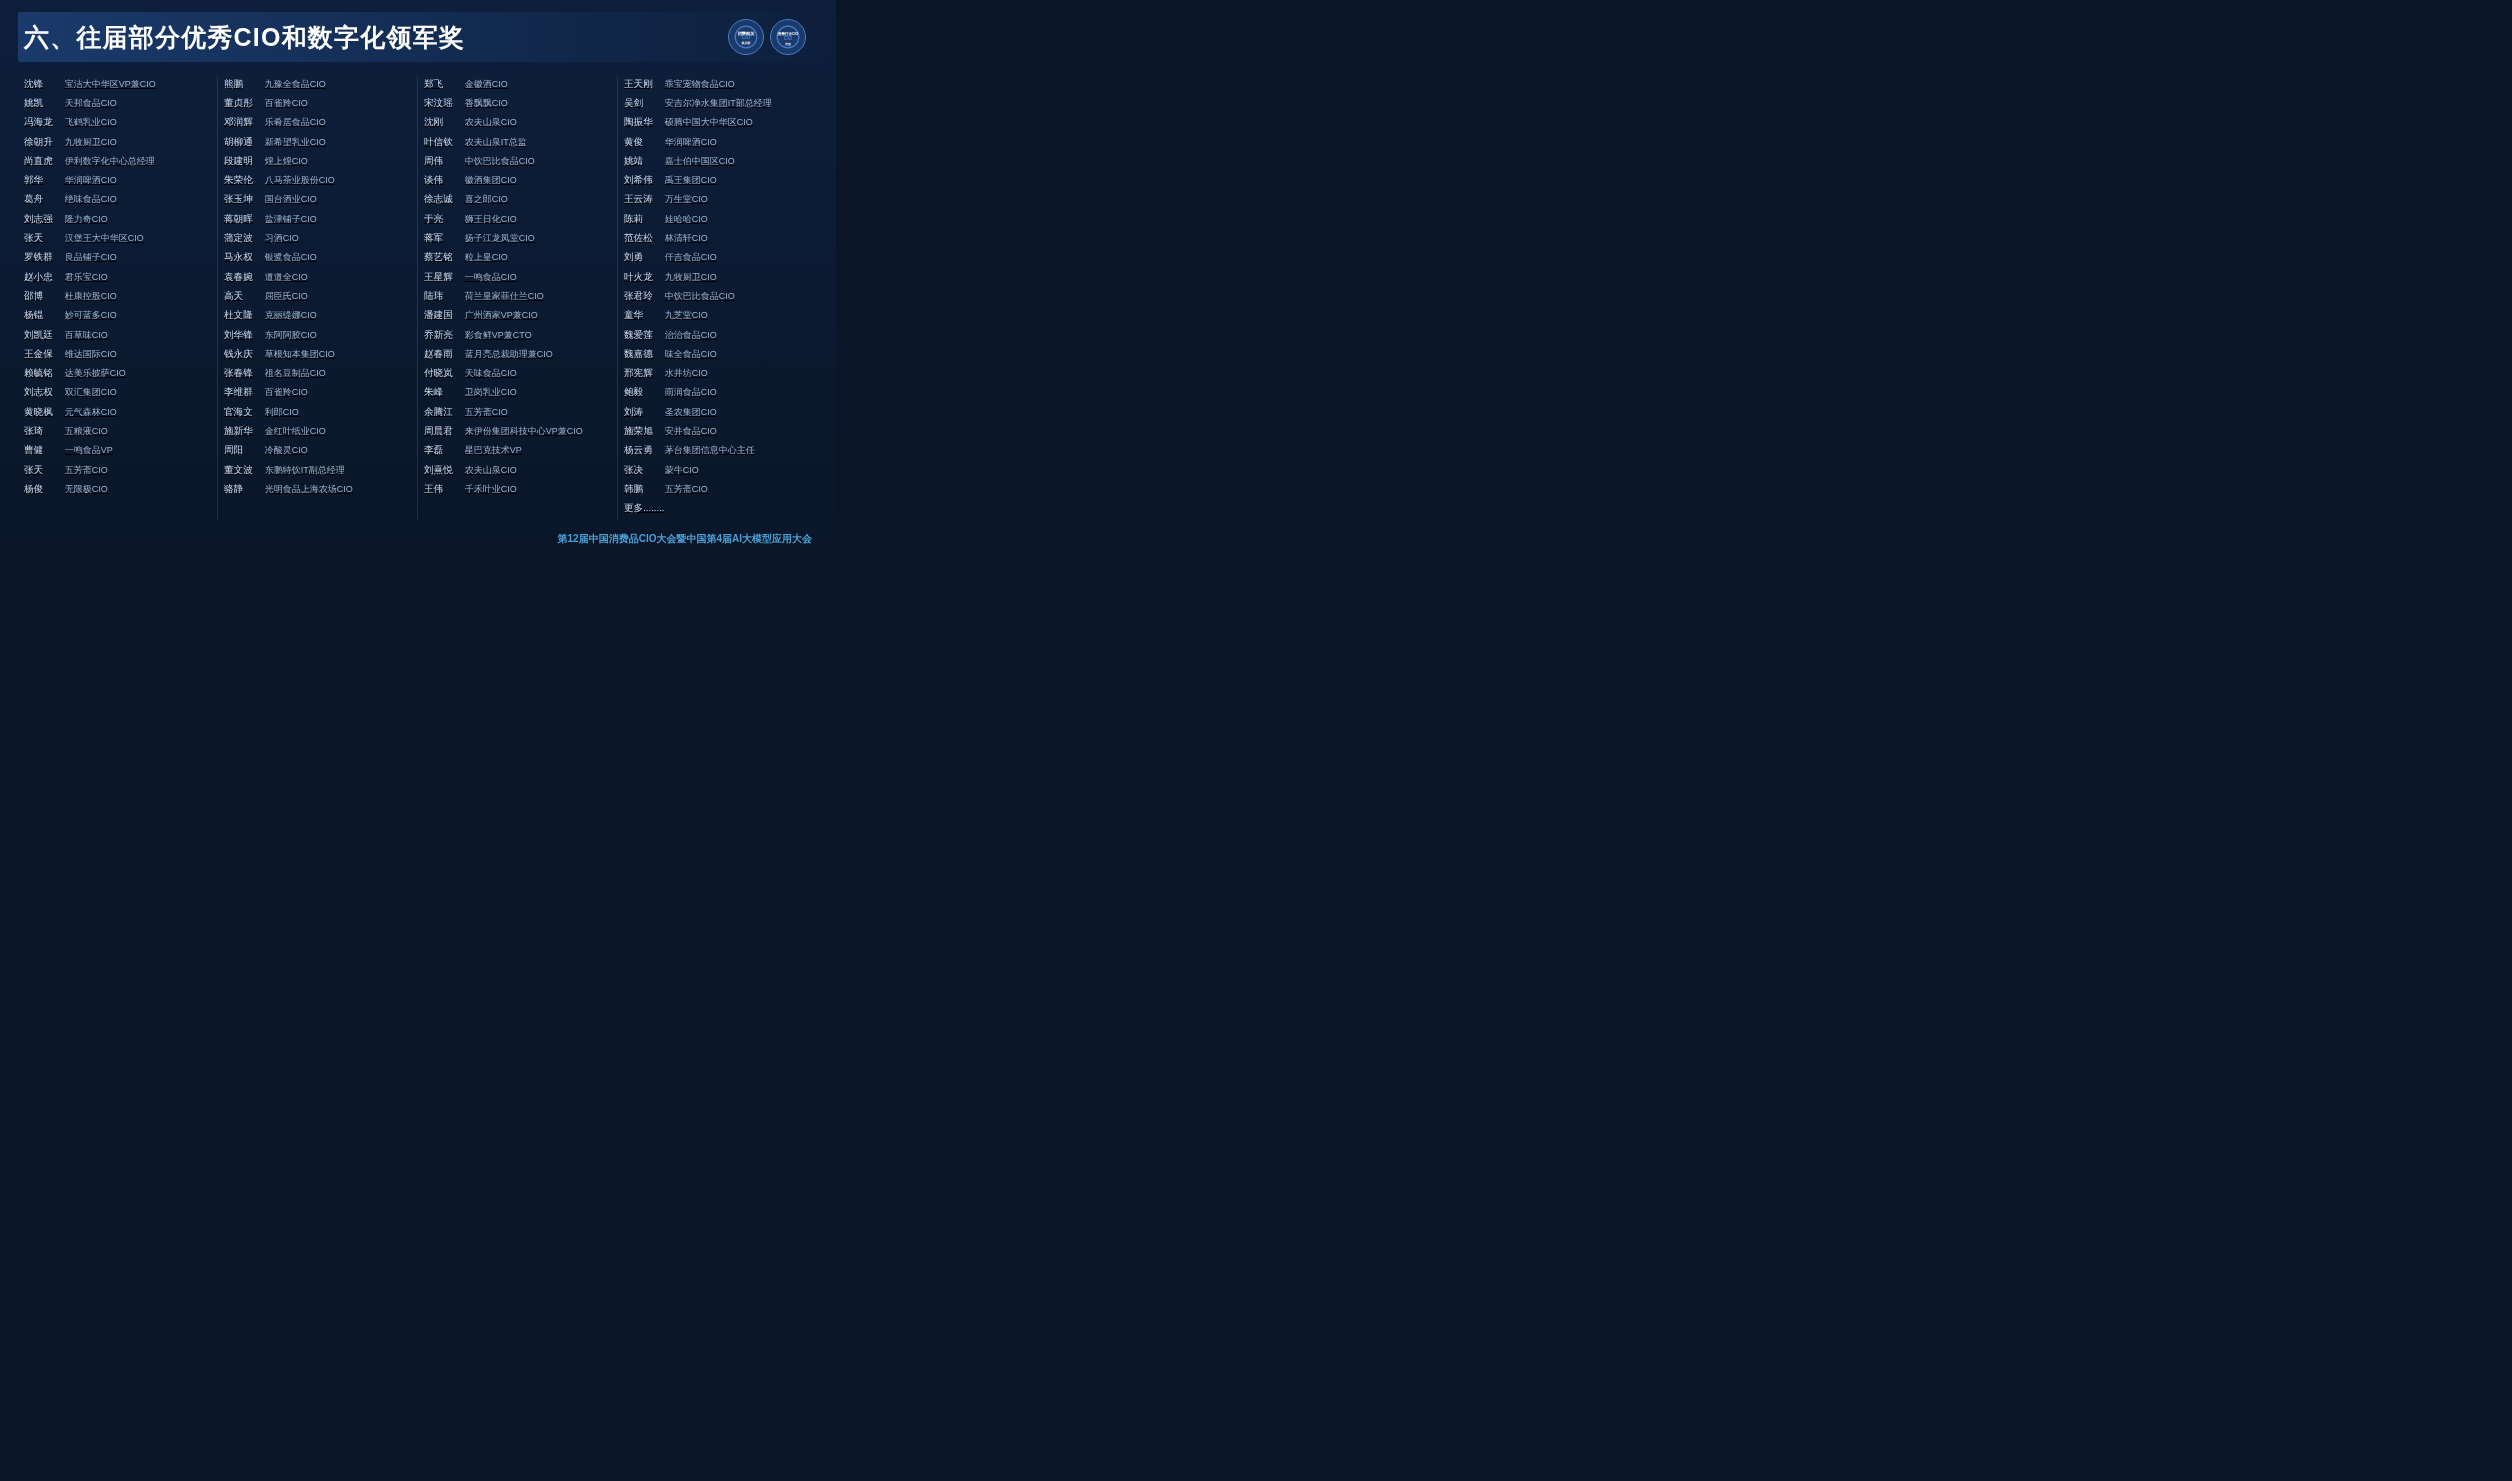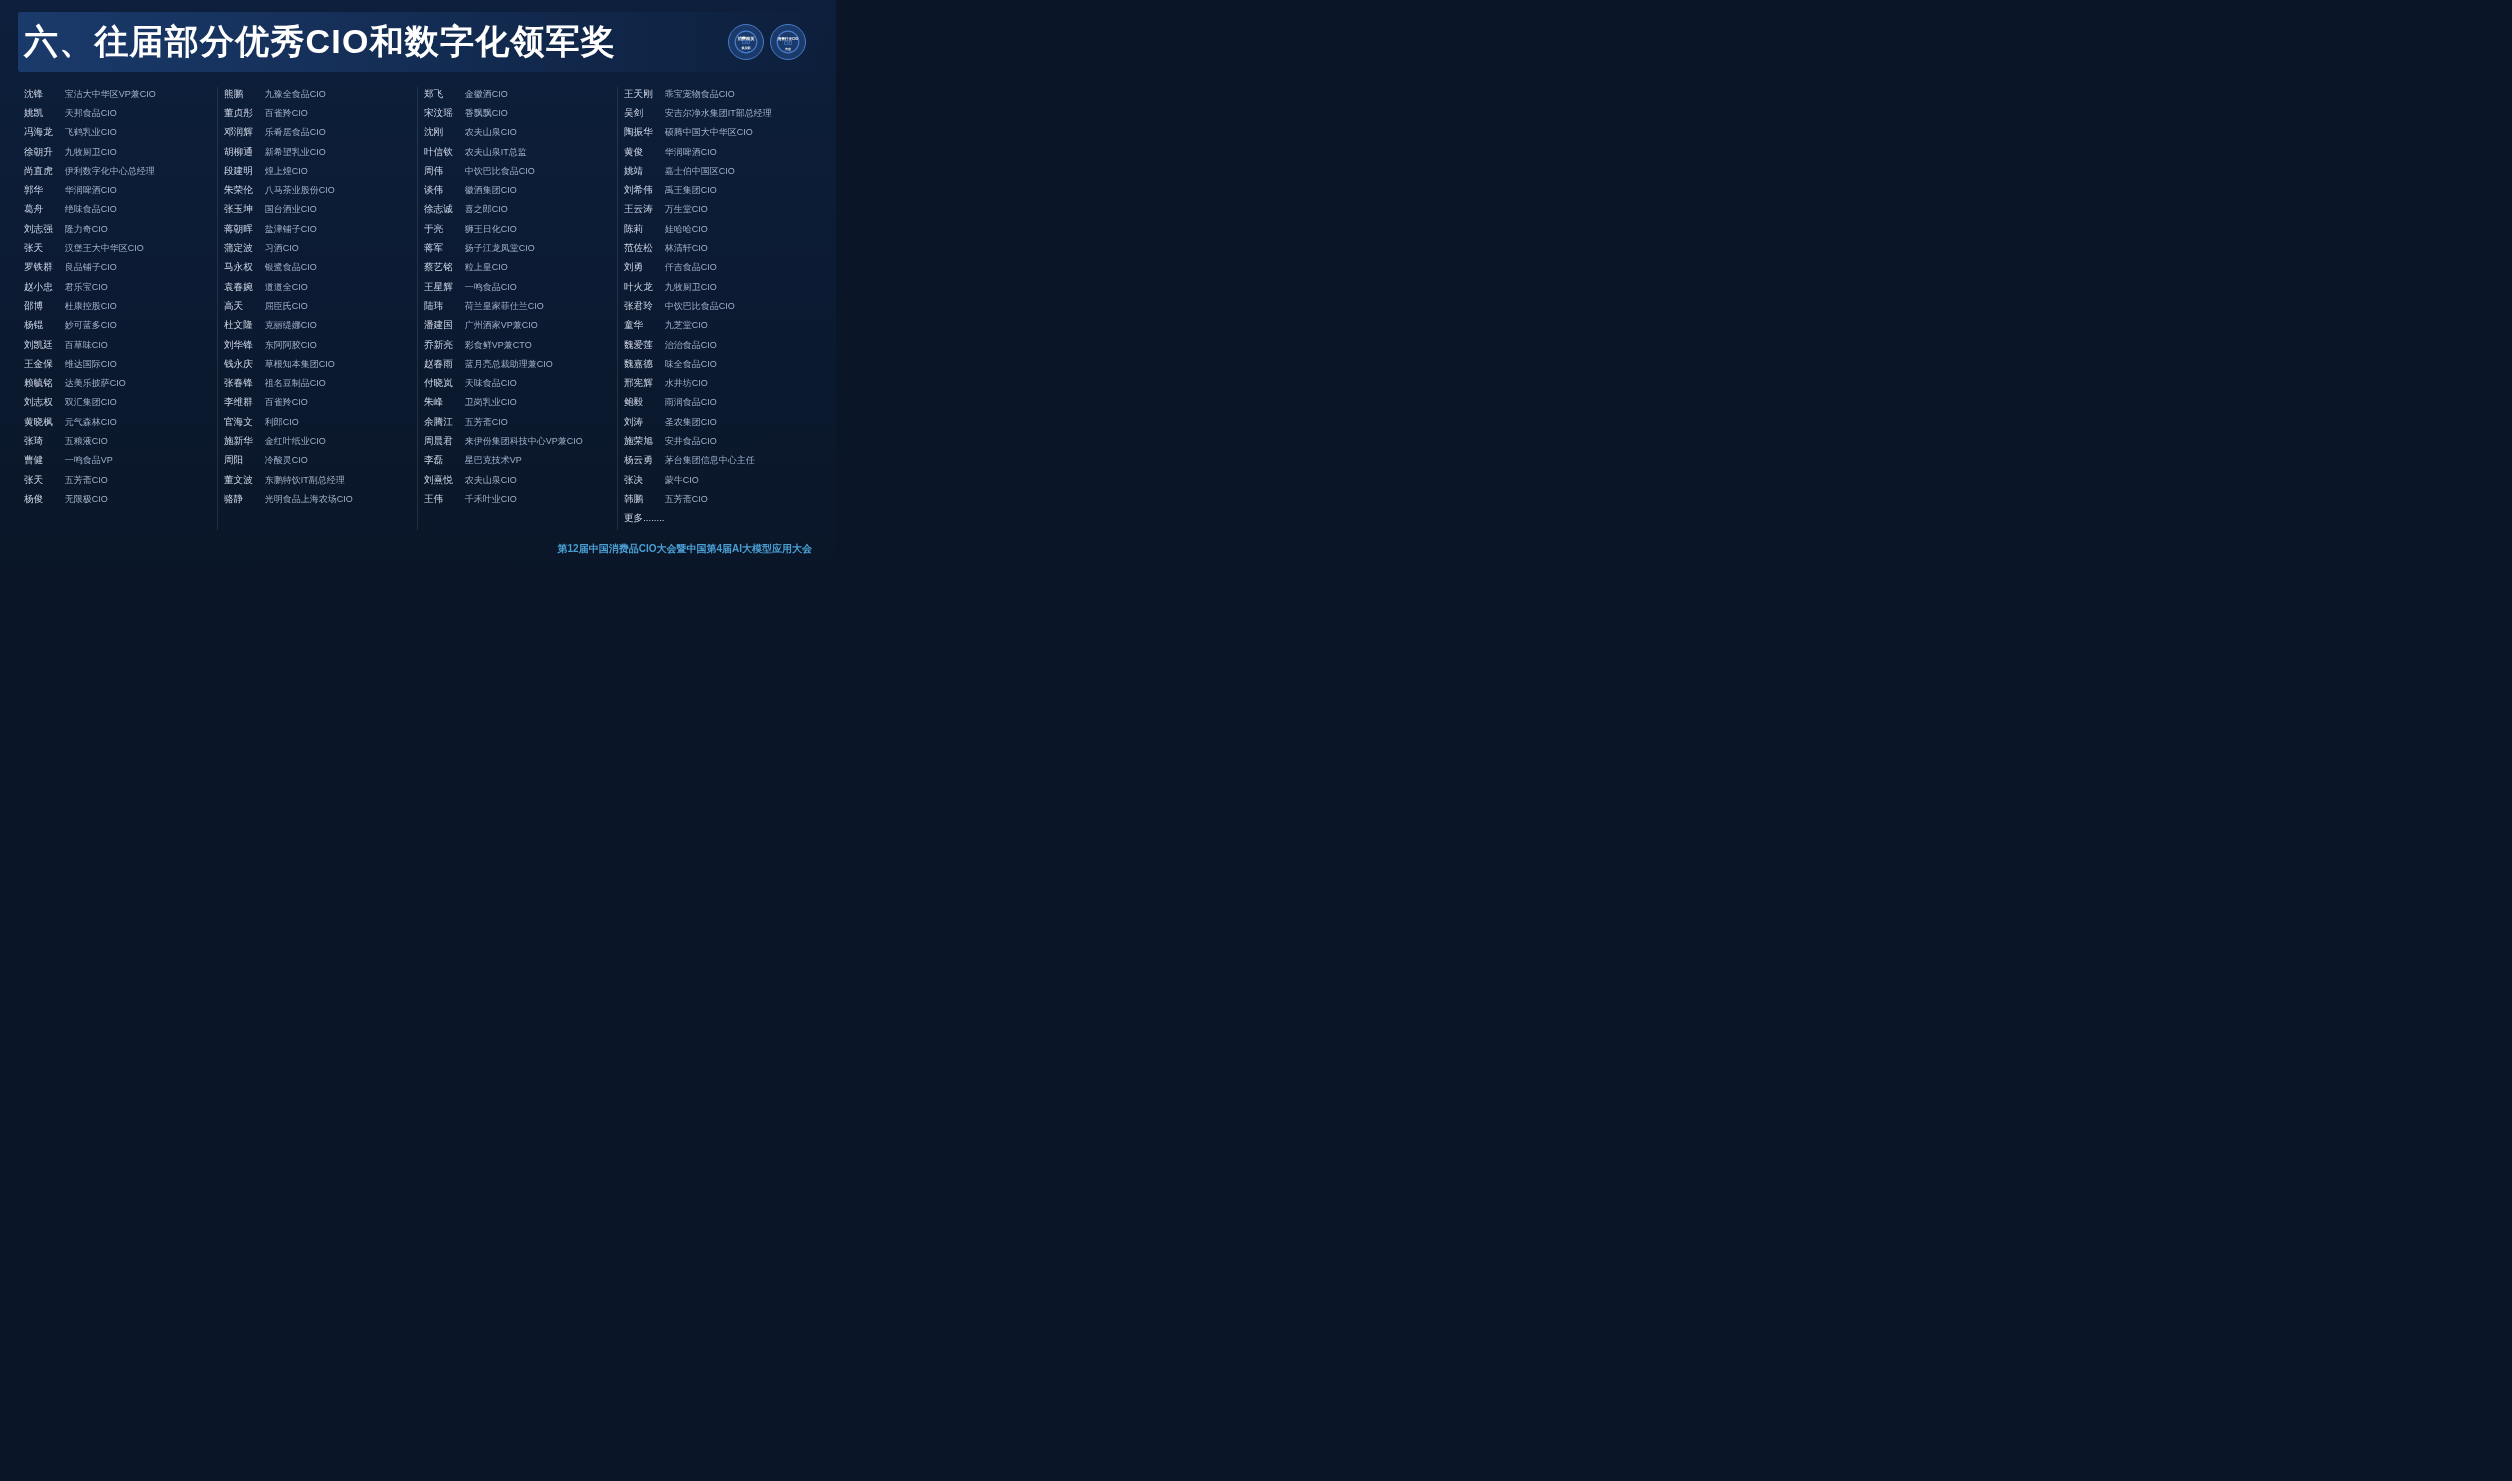--- a/index.html
+++ b/index.html
@@ -20,21 +20,21 @@
       display: flex;
       align-items: center;
       justify-content: space-between;
       margin-bottom: 14.3px;
       background: linear-gradient(90deg, #1a3a6b 0%, #0d1f3c 100%);
       padding: 7.2px 12px 7.2px 6px;
       border-radius: 2.4px;
     }
     .title {
       color: #ffffff;
-      font-size: 34px;
+      font-size: 25px;
       font-weight: 900;
       letter-spacing: 1.2px;
     }
     .logos {
       display: flex;
       gap: 6px;
       align-items: center;
     }
     .logo-circle {
       width: 36px;
@@ -51,20 +51,21 @@
       text-align: center;
       line-height: 1.2;
     }
     .content-grid {
       display: grid;
       grid-template-columns: 1fr 1fr 1fr 1fr;
       gap: 0;
     }
     .column {
       padding: 0 6px;
+      text-decoration: underline;
     }
     .column:not(:last-child) {
       border-right: 0.6px solid rgba(255,255,255,0.1);
     }
     .entry {
       display: flex;
       align-items: baseline;
       margin-bottom: 4.8px;
       line-height: 1.5;
     }

